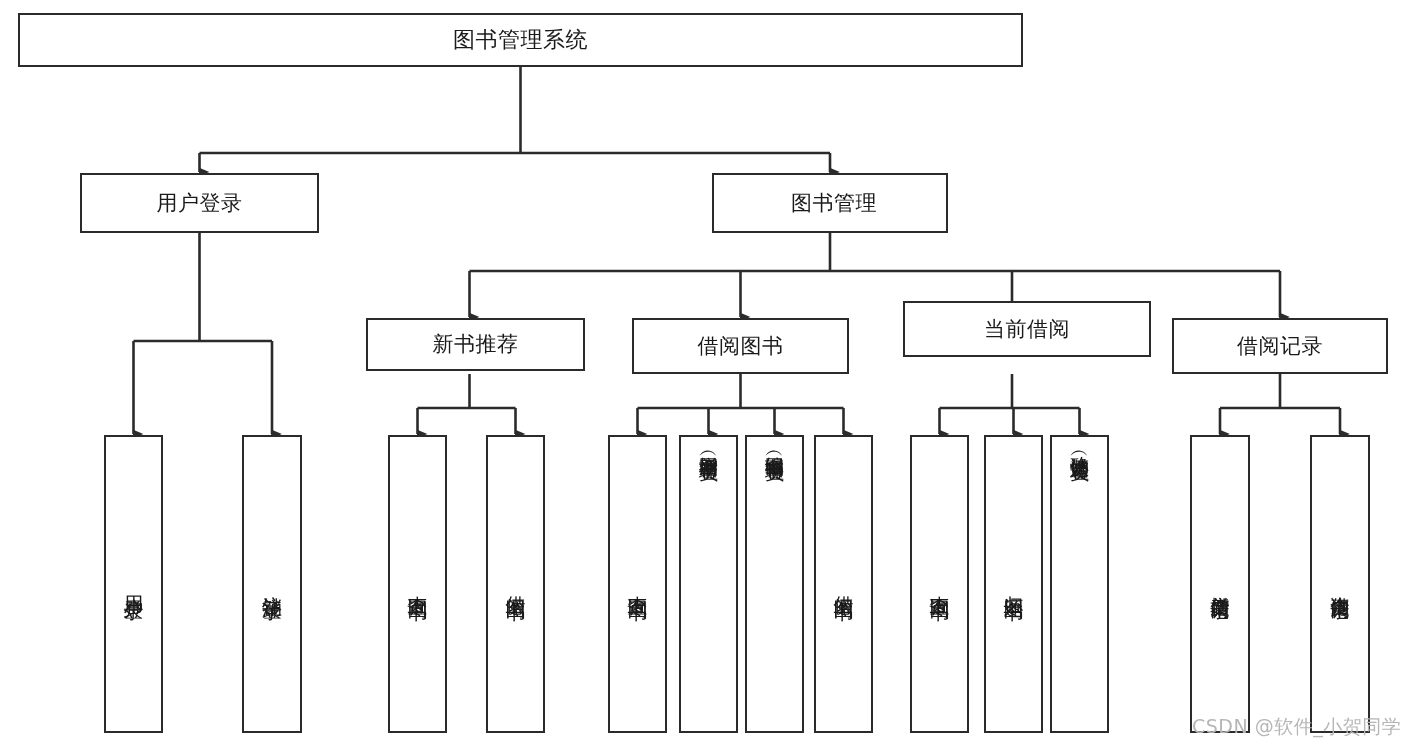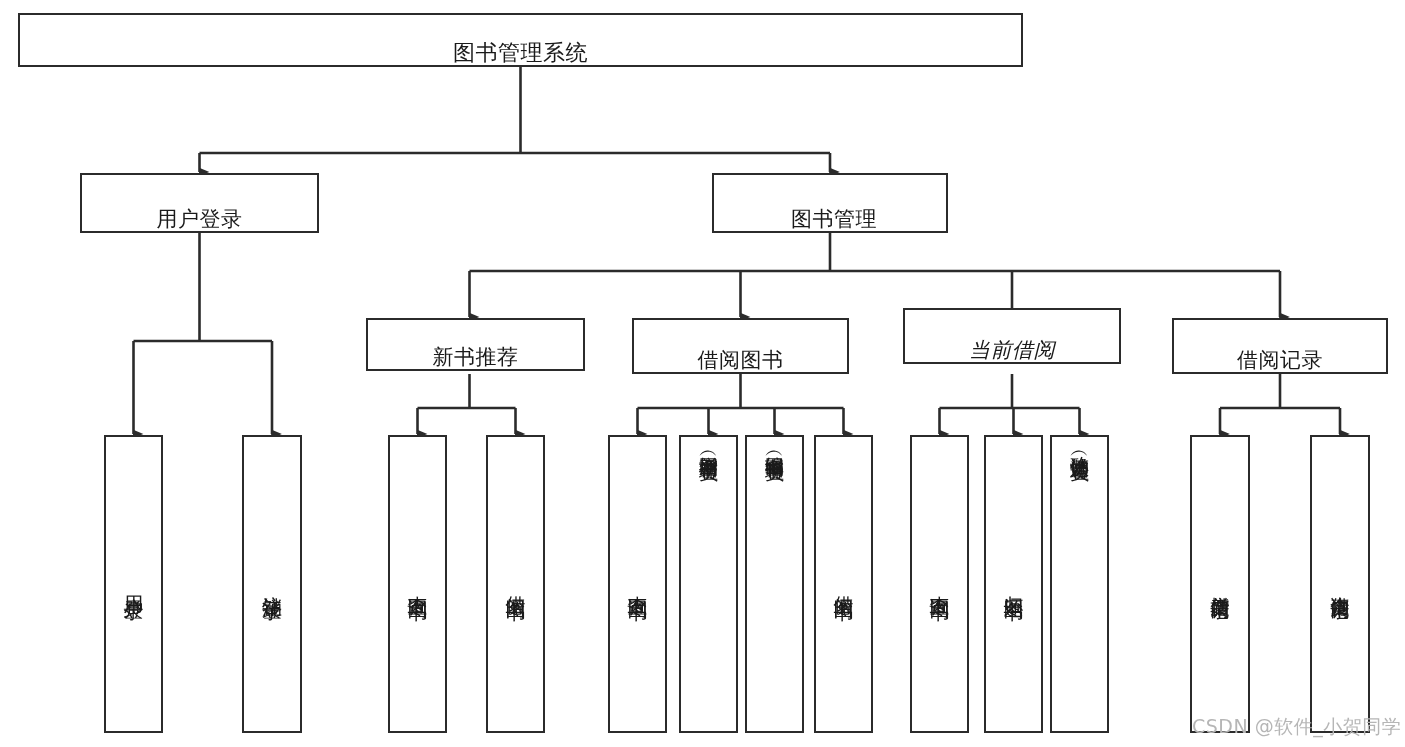--- a/index.html
+++ b/index.html
@@ -25,21 +25,21 @@
     width: 1405px;
     height: 747px;
     pointer-events: none;
   }
   .node {
     position: absolute;
     box-sizing: border-box;
     background: #ffffff;
     border: 2px solid #2b2b2b;
     display: flex;
-    align-items: flex-end;
+    align-items: center;
     justify-content: center;
     z-index: 2;
   }
   .node-label {
     font-size: 21px;
     color: #1a1a1a;
     line-height: 1.15;
     white-space: nowrap;
     letter-spacing: 0.5px;
   }
@@ -138,21 +138,21 @@
         <span class="node-label">图书管理</span>
       </div>
     </div>
   <div id="level3-container">
       <div class="node level3" style="left: 366px; top: 318px; width: 219px; height: 53px;">
         <span class="node-label">新书推荐</span>
       </div>
       <div class="node level3" style="left: 632px; top: 318px; width: 217px; height: 56px;">
         <span class="node-label">借阅图书</span>
       </div>
-      <div class="node level3" style="left: 903px; top: 308px; width: 218px; height: 56px; font-style: italic;">
+      <div class="node level3" style="left: 903px; top: 301px; width: 248px; height: 56px;">
         <span class="node-label">当前借阅</span>
       </div>
       <div class="node level3" style="left: 1172px; top: 318px; width: 216px; height: 56px;">
         <span class="node-label">借阅记录</span>
       </div>
     </div>
   <div id="leaves-container">
       <div class="node leaf" style="left: 104px; top: 435px; width: 59px; height: 298px;">
         <span class="node-label">用户登录</span>
       </div>

